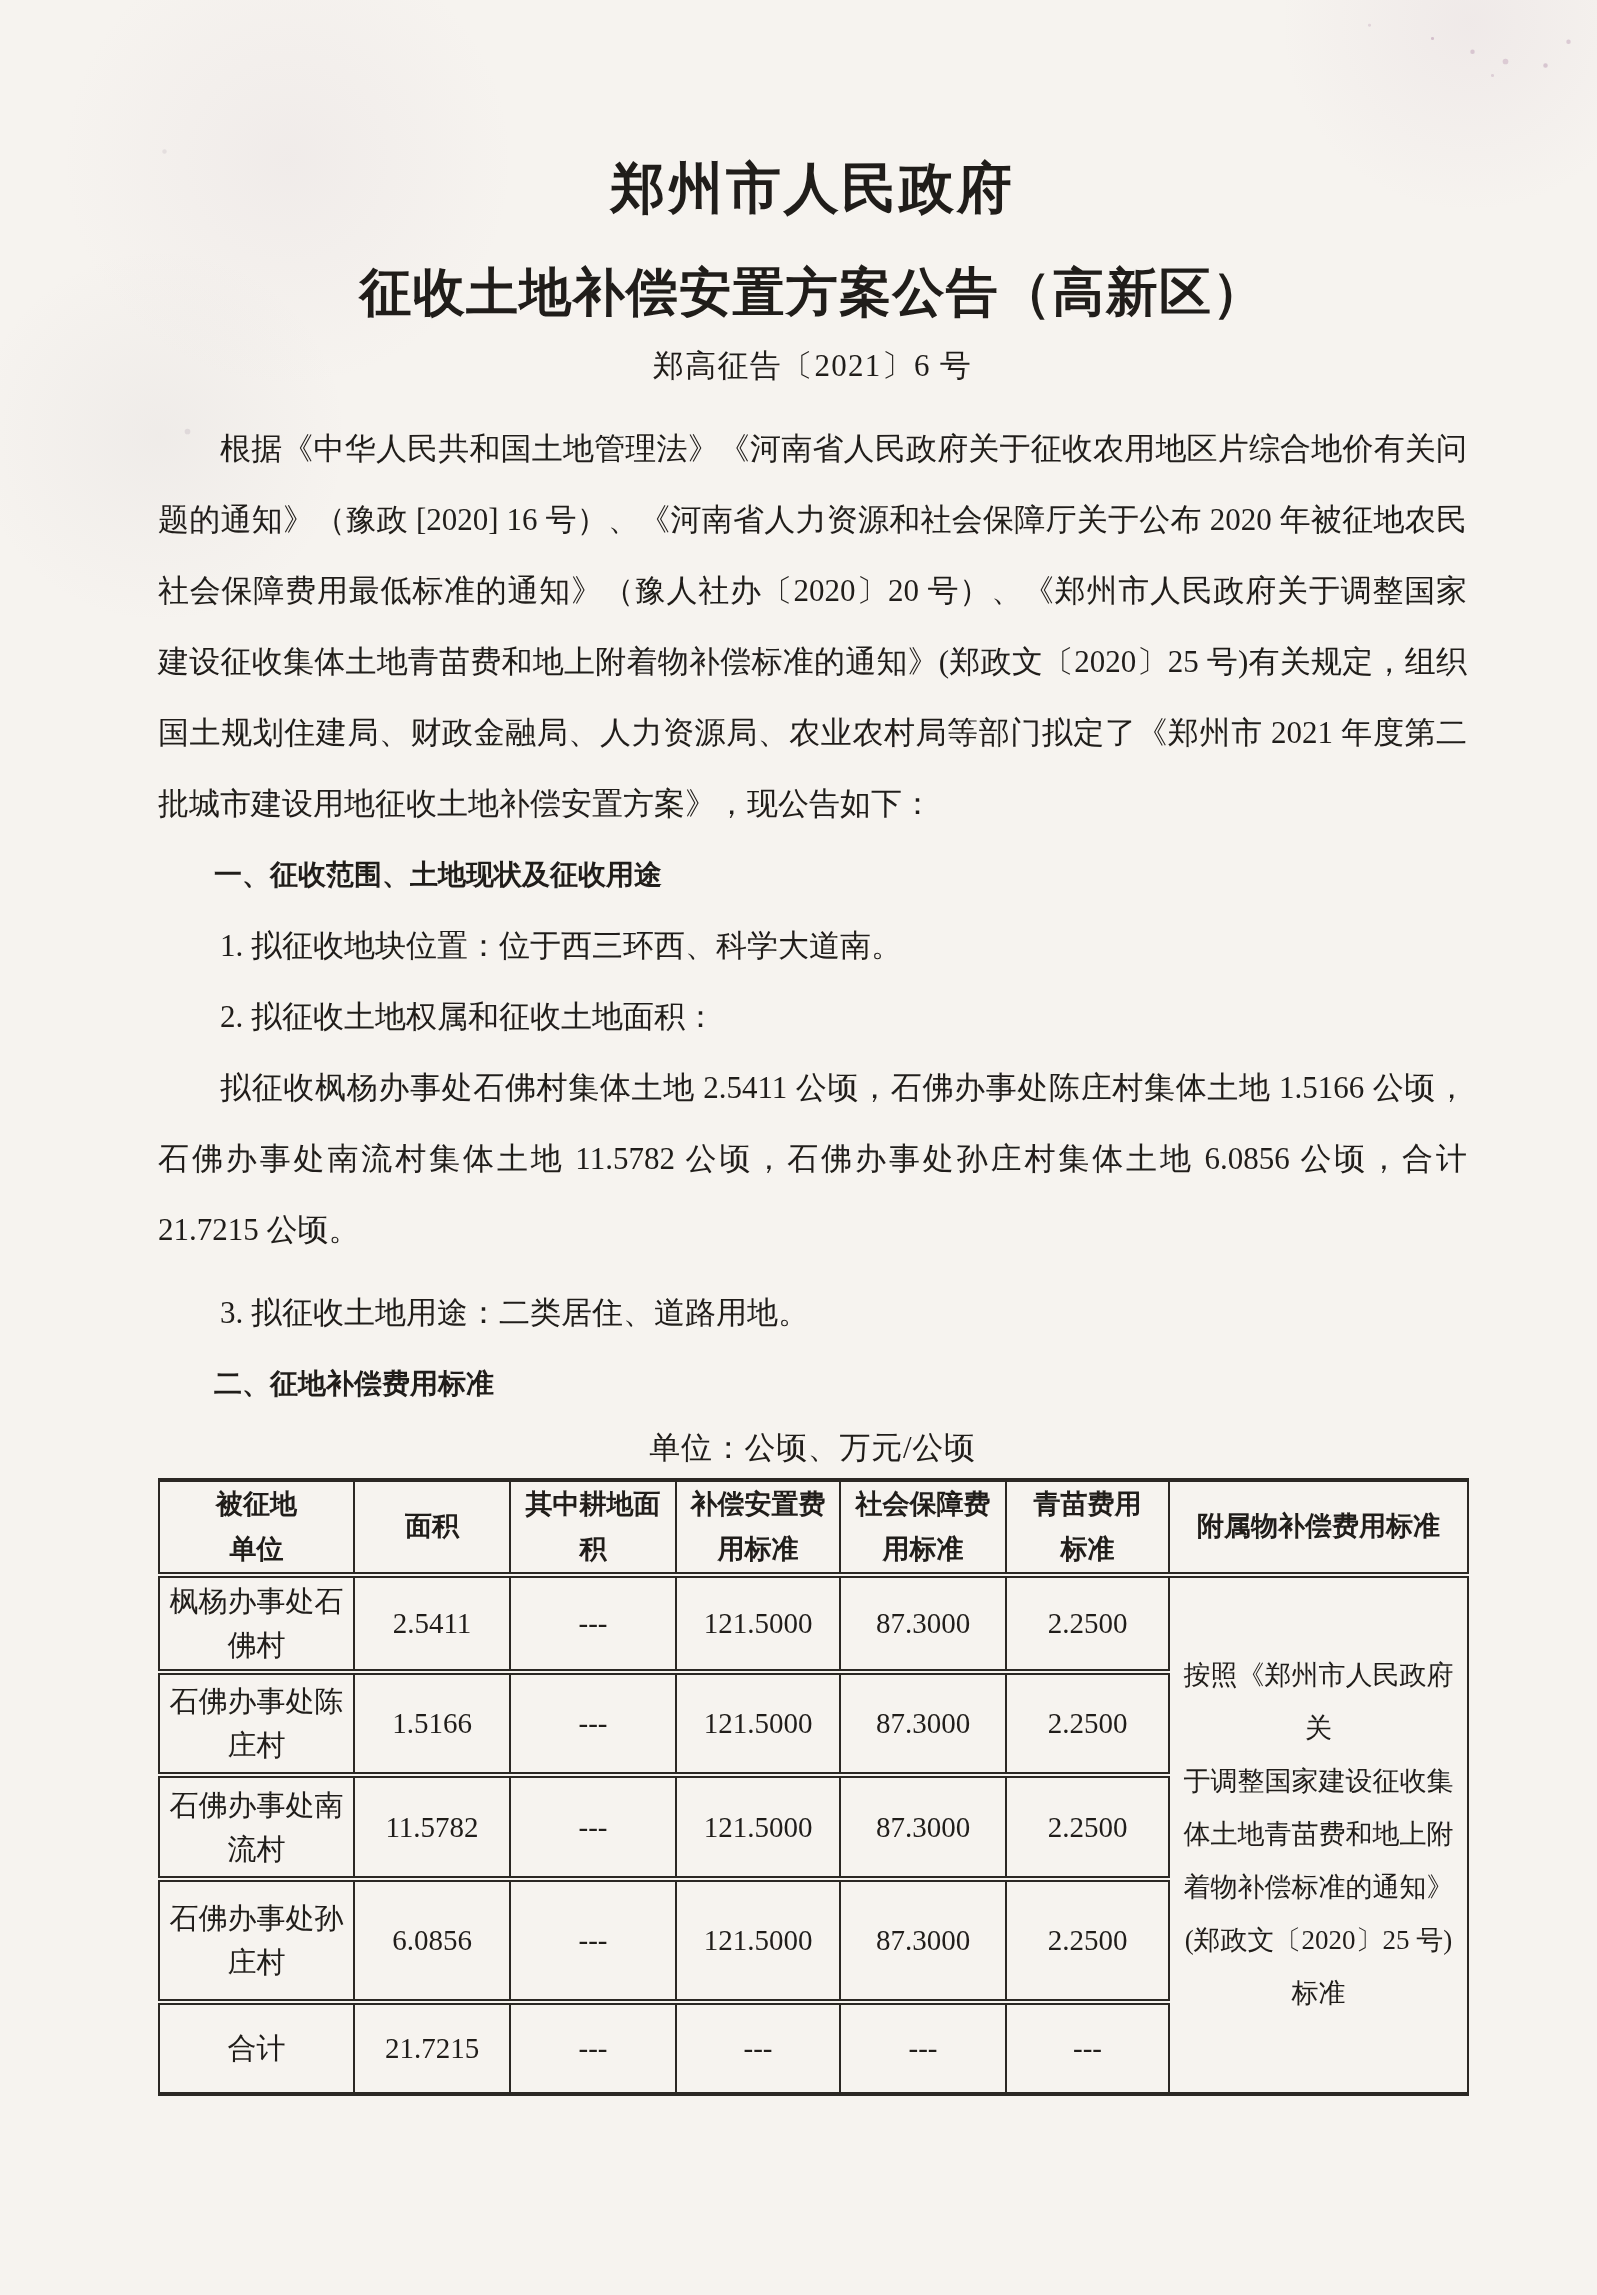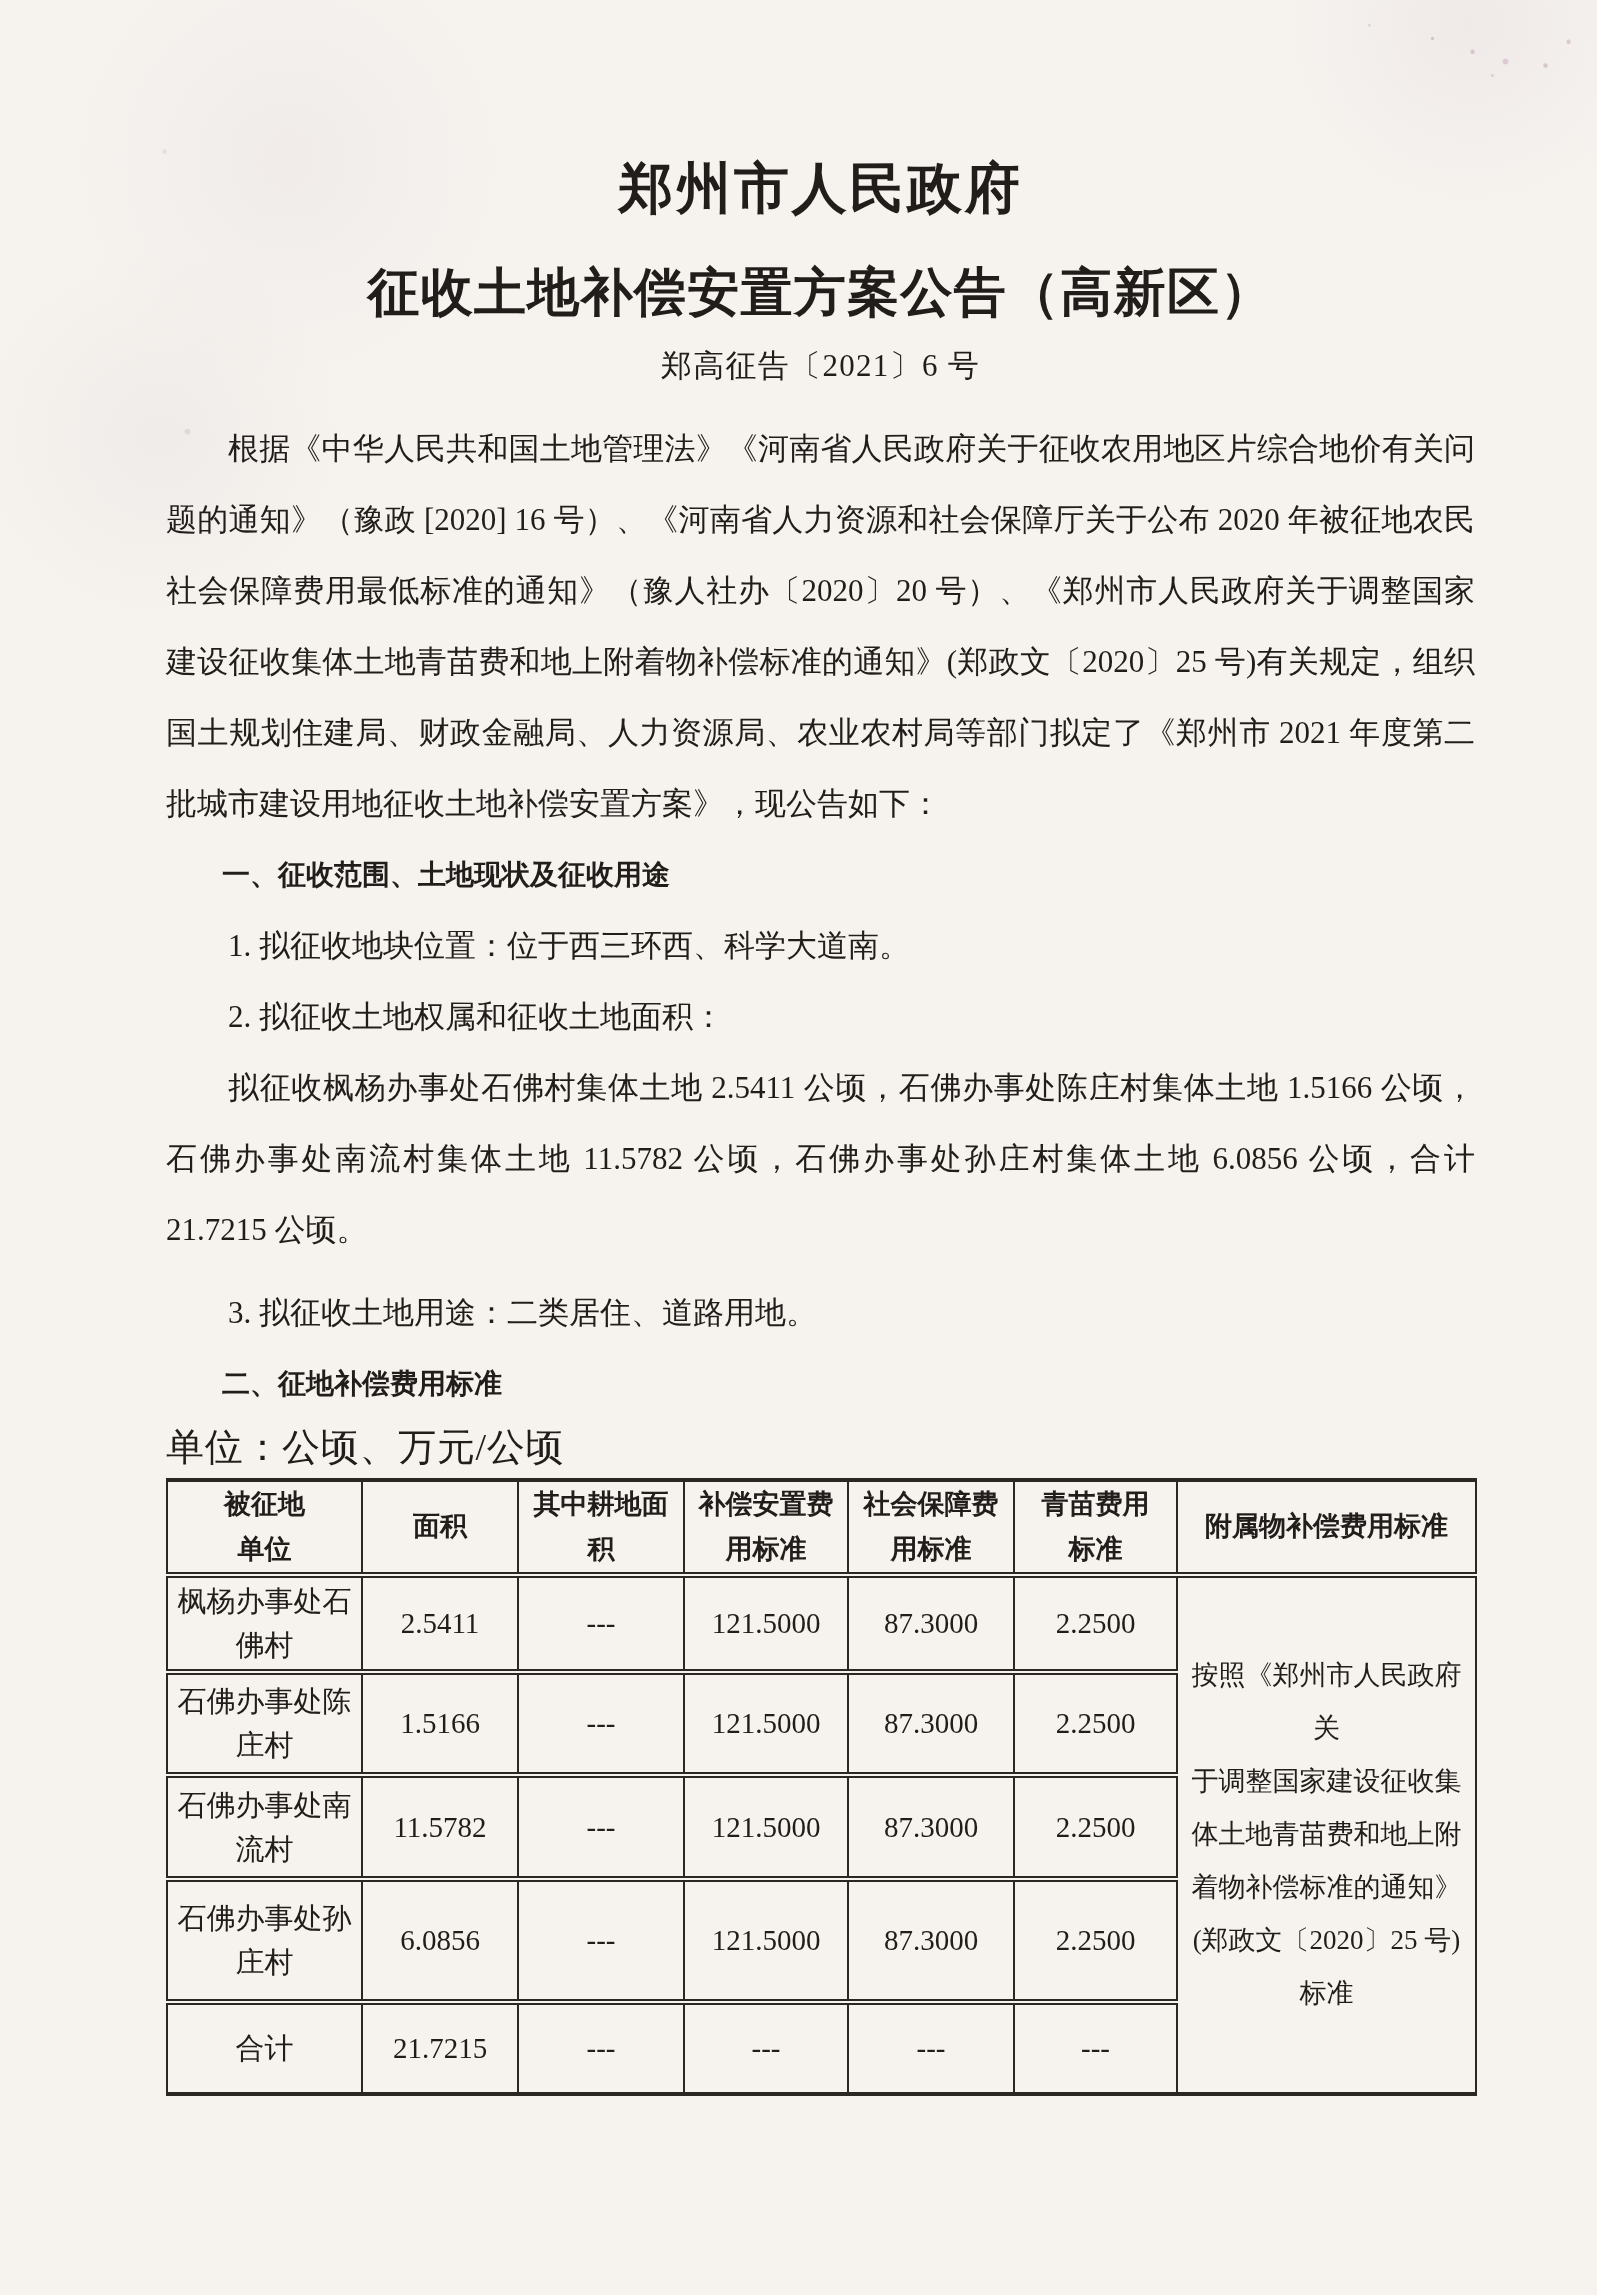--- a/index.html
+++ b/index.html
@@ -21,33 +21,33 @@
   .speckles { position:absolute; left:1431px; top:37px; width:2.7px; height:2.7px; border-radius:50%;
     background:rgba(165,120,155,0.38);
     box-shadow: 40px 13.3px 0 0.7px rgba(165,120,155,0.32),
                 73px 23px 0 1.3px rgba(165,120,155,0.28),
                 113px 27px 0 0.7px rgba(165,120,155,0.34),
                 136px 3.3px 0 0.7px rgba(165,120,155,0.30),
                 60px 37px 0 0 rgba(165,120,155,0.25),
                 -63px -13.3px 0 0 rgba(165,120,155,0.22),
                 -1245px 393px 0 1.3px rgba(150,130,150,0.18),
                 -1268px 113px 0 0.7px rgba(150,130,150,0.15); }
-  .content { position:absolute; left:166px; top:0; width:1309px; }
+  .content { position:absolute; left:158px; top:0; width:1309px; }
 
   .title1 { margin:156px 0 0 0; font-size:55px; line-height:1.2; font-weight:bold; text-align:center; letter-spacing:2.7px; }
   .title2 { margin:40px 0 8px 0; font-size:52px; line-height:1.2; font-weight:bold; text-align:center; letter-spacing:1.3px; }
   .docnum { margin:23px 0 0 0; font-size:31px; line-height:1.2; text-align:center; letter-spacing:1.3px; }
 
   .para { margin:0; font-size:31px; line-height:71px; text-align:justify; }
   .indent { text-indent:2em; }
   .intro { margin-top:28px; }
   .heading { font-weight:bold; font-size:28px; text-indent:2em; text-align:left; }
   .spaced { margin-top:12px; }
 
-  .unit-note { margin:5.3px 0 0 0; font-size:38px; line-height:47px; text-align:left; letter-spacing:0.7px; }
+  .unit-note { margin:5.3px 0 0 0; font-size:31px; line-height:47px; text-align:center; letter-spacing:0.7px; }
 
   table.comp-table {
     margin-top:6.7px;
     width:1309px;
     table-layout:fixed;
     border-collapse:collapse;
     border-left:2.7px solid #2b2824;
     border-right:2.7px solid #2b2824;
     border-top:4.7px solid #2b2824;
     border-bottom:4.7px solid #2b2824;

